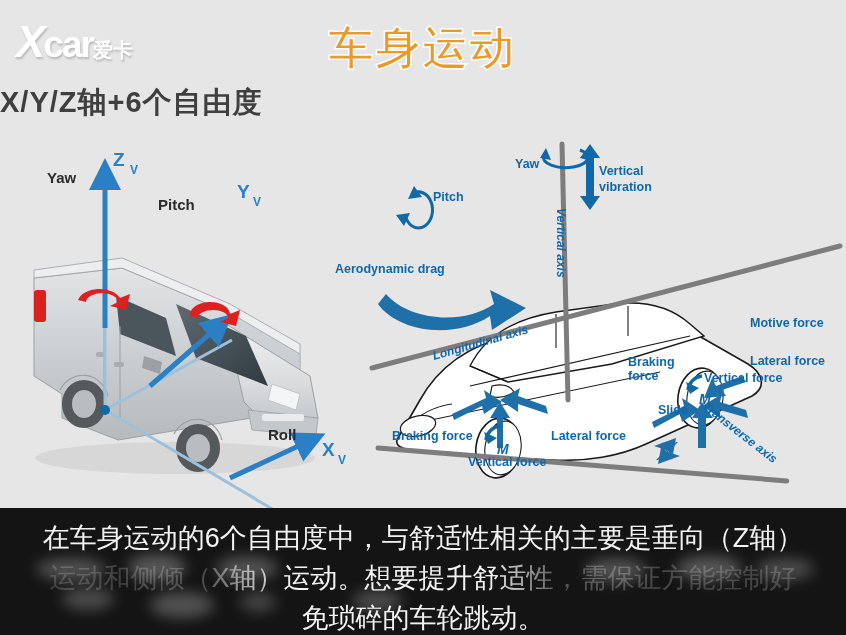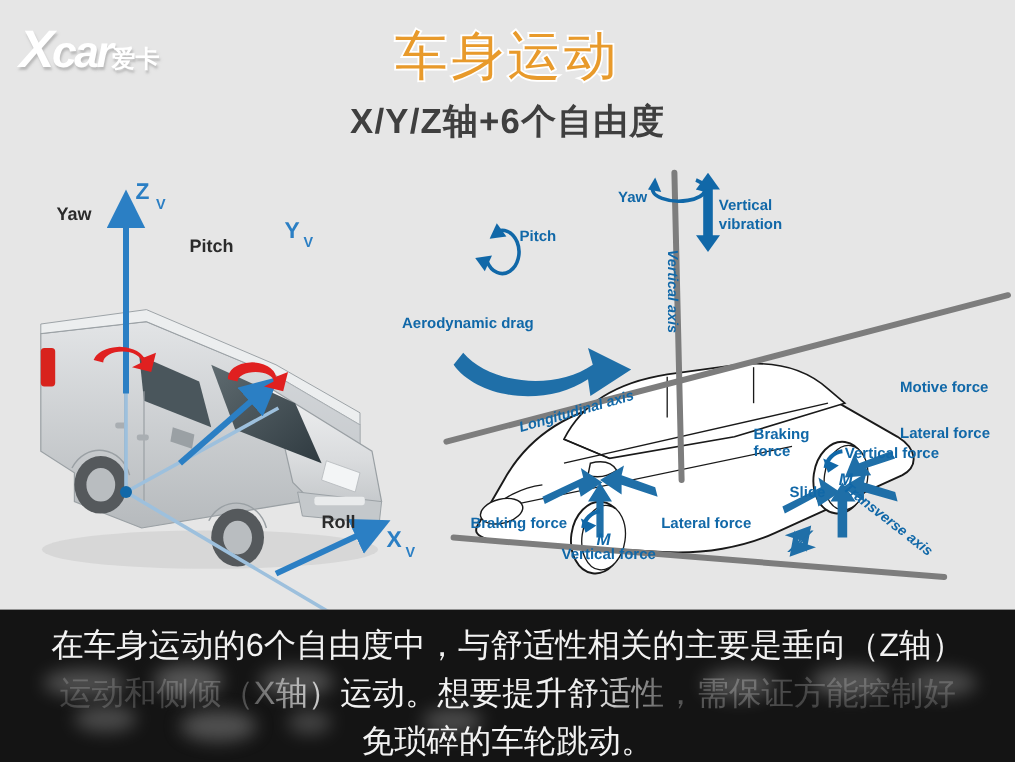--- a/index.html
+++ b/index.html
@@ -14,32 +14,32 @@
   
   .logo{
     position:absolute;left:16px;top:20px;
     font-size:37px;font-weight:bold;color:#ffffff;
     letter-spacing:-2px;
     text-shadow:1px 2px 2px rgba(150,150,150,.55);
     line-height:1;
     user-select:none;
   }
   .logo .x{font-style:italic;font-size:44px;}
-  .logo .car{font-style:italic;}
+  .logo .car{}
   .logo .cn{font-size:20px;letter-spacing:0;text-align:center;}
 
   .title{
     position:absolute;left:0;right:0;top:26px;text-align:center;
     font-size:44px;font-weight:normal;color:#e89a2b;
     letter-spacing:3px;line-height:1;
     -webkit-text-stroke:3px #ffffff;
     paint-order:stroke fill;
   }
   .subtitle{
-    position:absolute;left:0;right:0;top:88px;text-align:center;
+    position:absolute;left:0;right:0;top:88px;
     font-size:29px;font-weight:bold;color:#3f3f3f;
     letter-spacing:1px;line-height:1;
   }
 
   
   .diagram{position:absolute;left:0;top:118px;width:846px;height:390px;}
   svg{display:block;}
   .lbl{font-family:"Liberation Sans","DejaVu Sans",sans-serif;}
   .lbl-dark{fill:#2b2b2b;font-size:15px;font-weight:600;}
   .lbl-axis{fill:#2b7fc4;font-size:19px;font-weight:600;}

